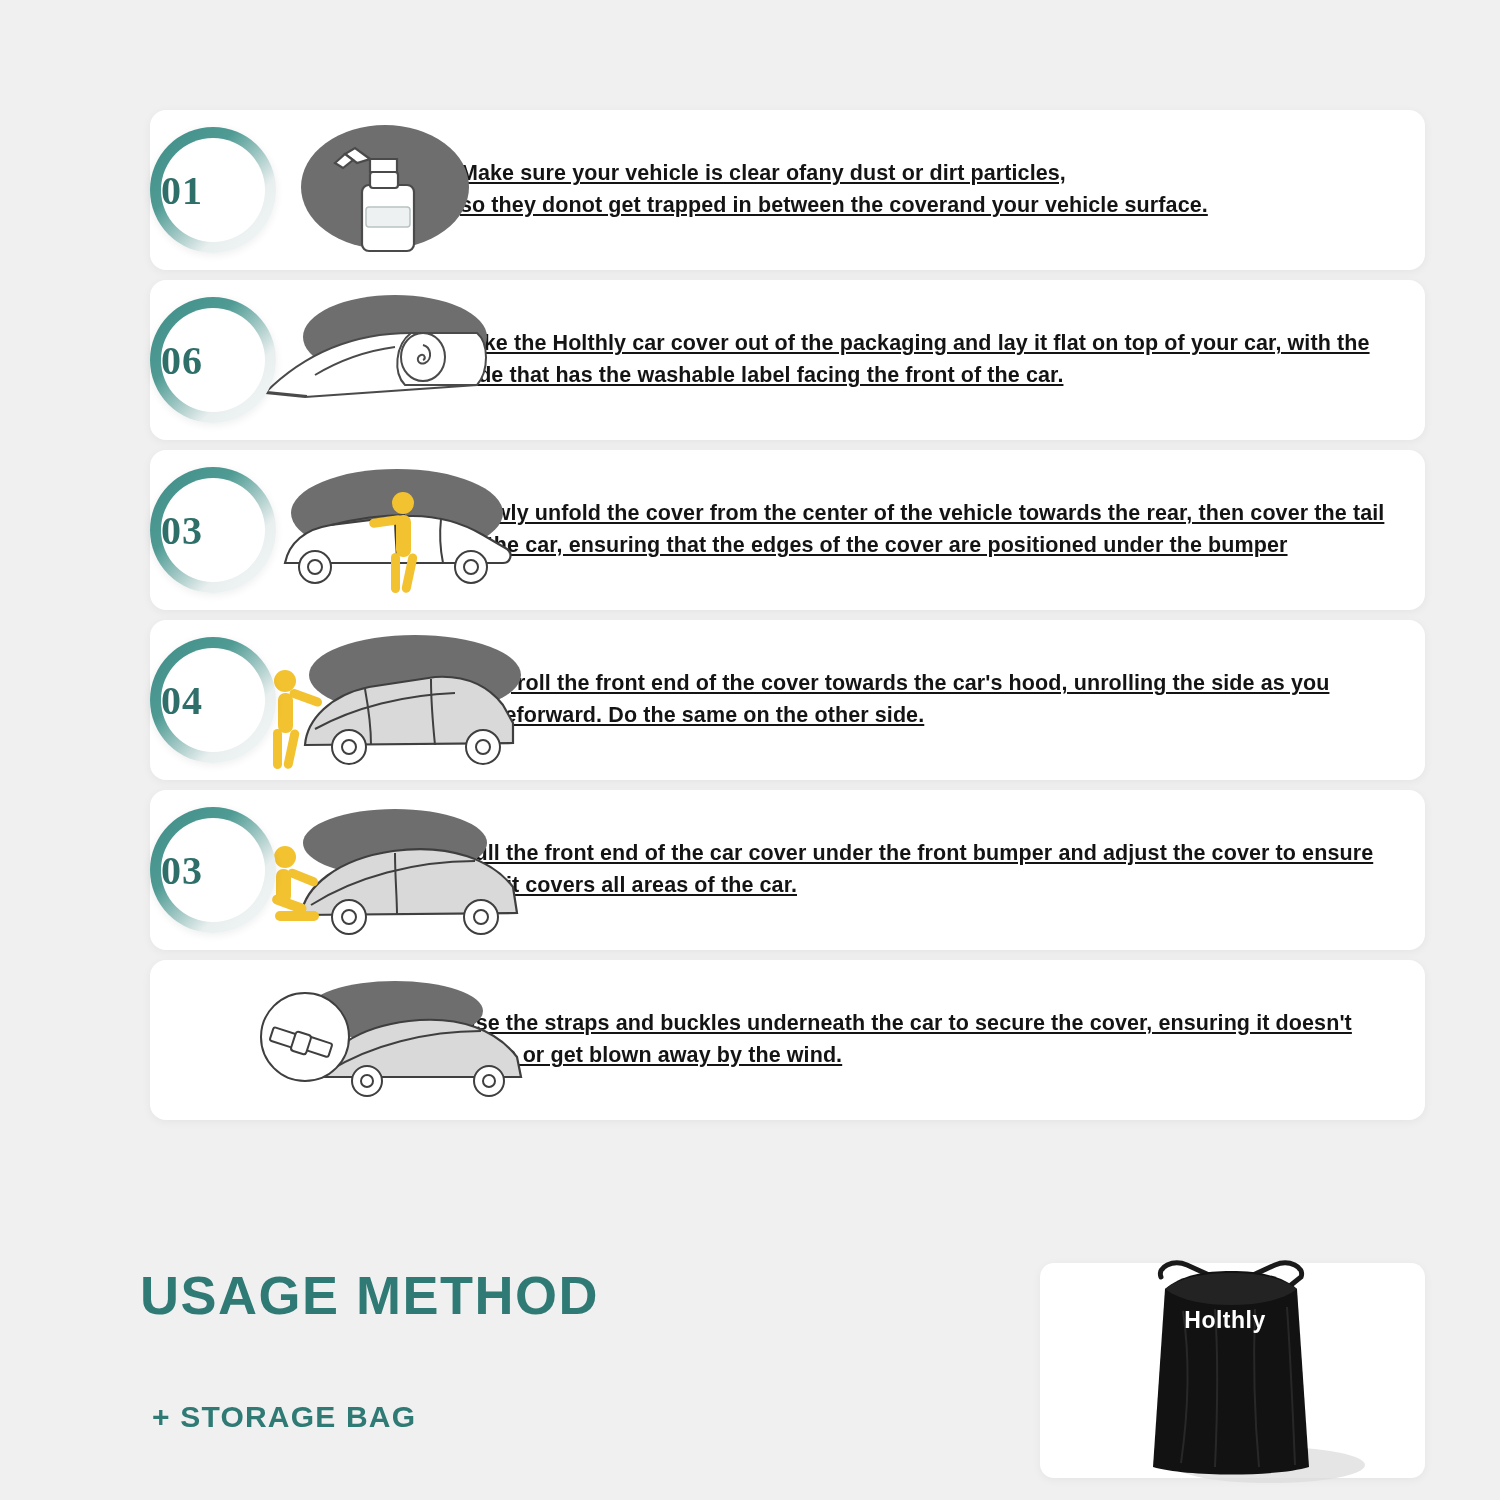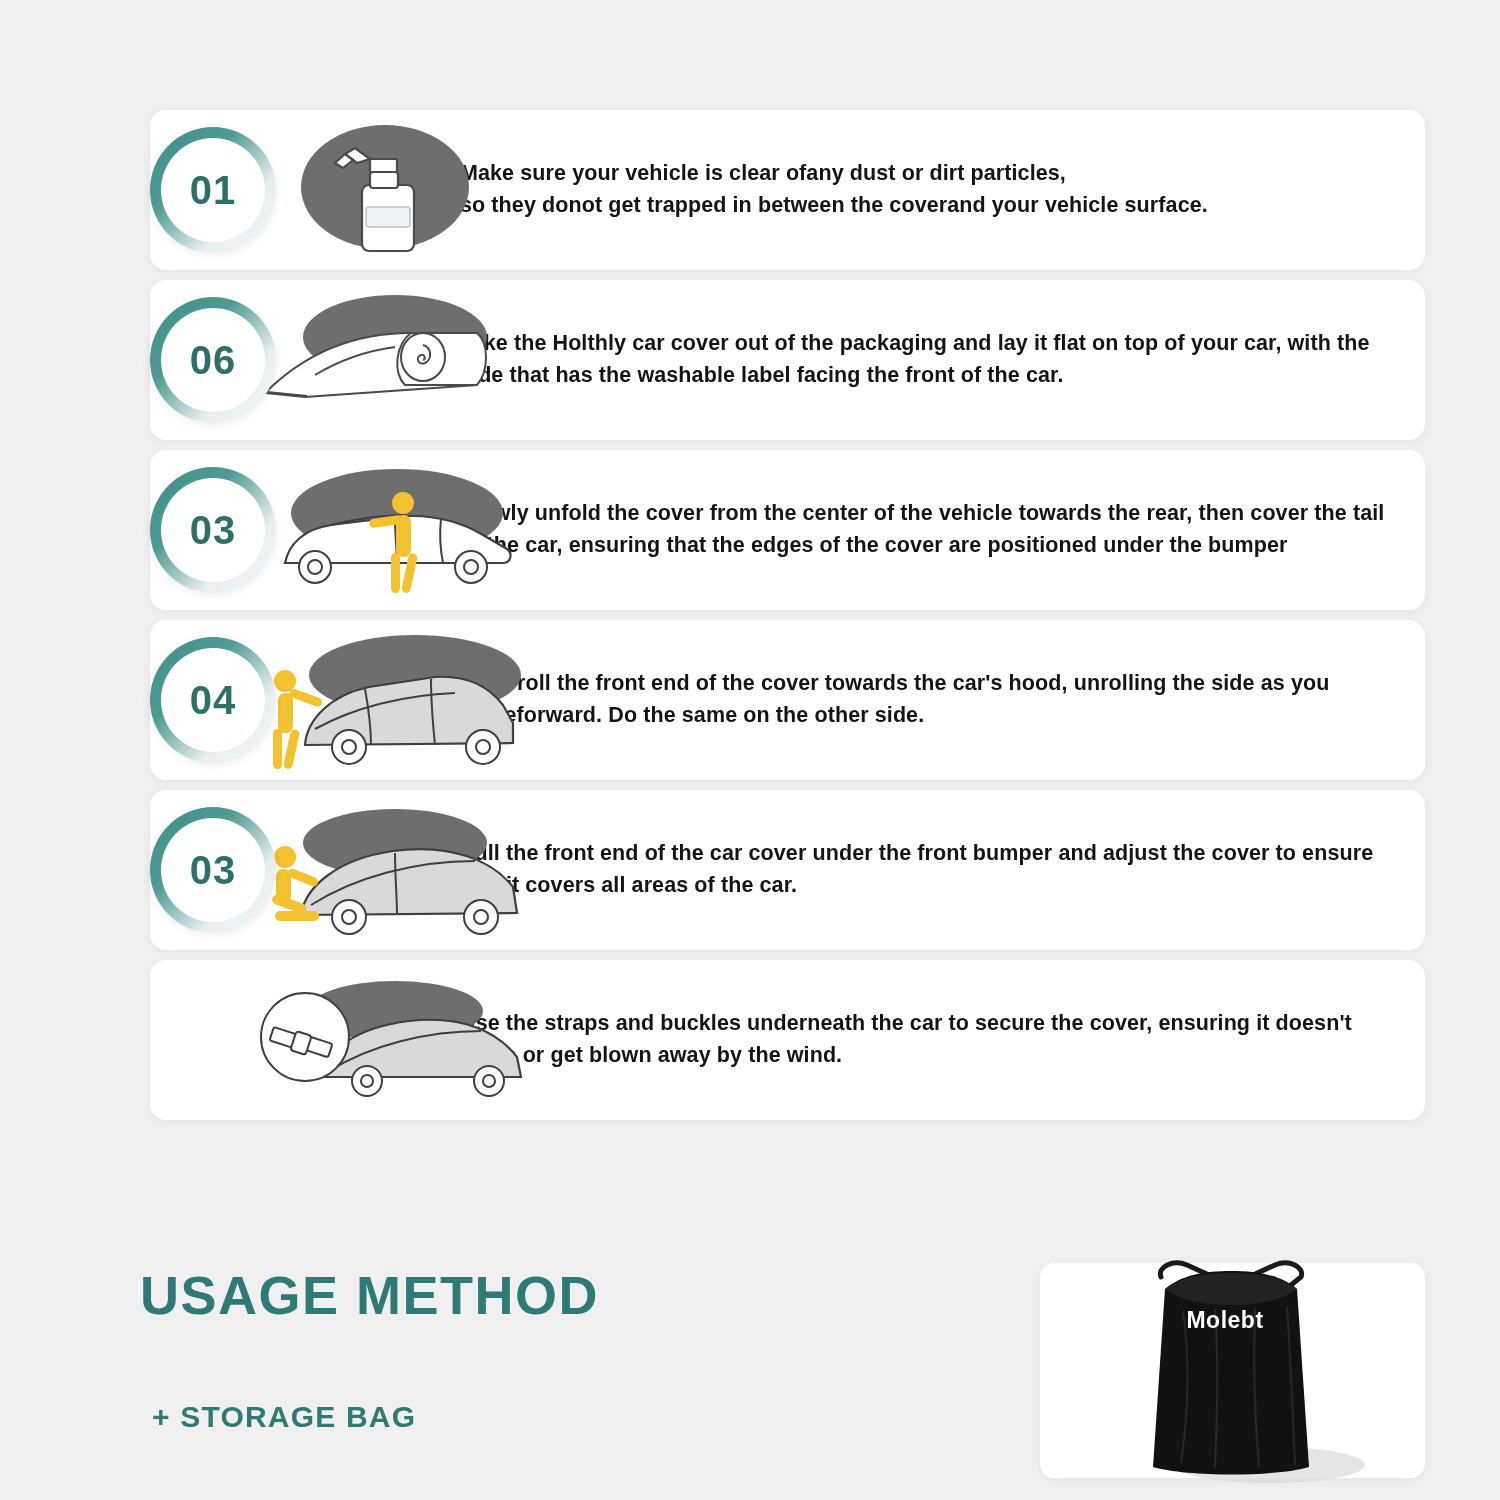--- a/index.html
+++ b/index.html
@@ -61,21 +61,21 @@
     z-index: 3;
     box-shadow: 0 2px 8px rgba(0,0,0,0.07);
   }
   .badge-inner {
     width: 104px;
     height: 104px;
     border-radius: 50%;
     background: #ffffff;
     display: flex;
     align-items: center;
-    justify-content: center;
+    font-family: Liberation Serif, serif;
   }
   .badge-num {
     font-size: 40px;
     font-weight: 700;
     color: #2e6f6a;
     letter-spacing: 1px;
   }
   .illus {
     position: absolute;
     left: 95px;
@@ -84,20 +84,21 @@
     width: 320px;
     height: 150px;
   }
   .txt {
     font-size: 21.5px;
     line-height: 1.47;
     color: #141414;
     font-weight: 700;
     letter-spacing: 0.1px;
     margin-left: 160px;
+    text-decoration: underline;
   }
   .txt p { margin: 0; }
 
   
   .footer-title {
     position: absolute;
     left: 140px;
     top: 1264px;
     font-size: 54px;
     font-weight: 800;
@@ -356,15 +357,15 @@
       <path d="M70 74 C86 62 110 58 136 58 C162 58 186 62 202 74
                C186 86 162 90 136 90 C110 90 86 86 70 74 Z" fill="#232323"></path>
       <g stroke="#2c2c2c" stroke-width="2" fill="none" opacity="0.85">
         <path d="M88 96 C96 150 92 206 86 248"></path>
         <path d="M120 94 C124 150 122 208 120 252"></path>
         <path d="M160 94 C158 150 160 208 164 252"></path>
         <path d="M192 92 C196 150 198 204 200 250"></path>
       </g>
     </svg>
   </div>
-  <div class="bag-brand">Molebt</div>
+  <div class="bag-brand">Holthly</div>
 
 </div>
 
 </body></html>

